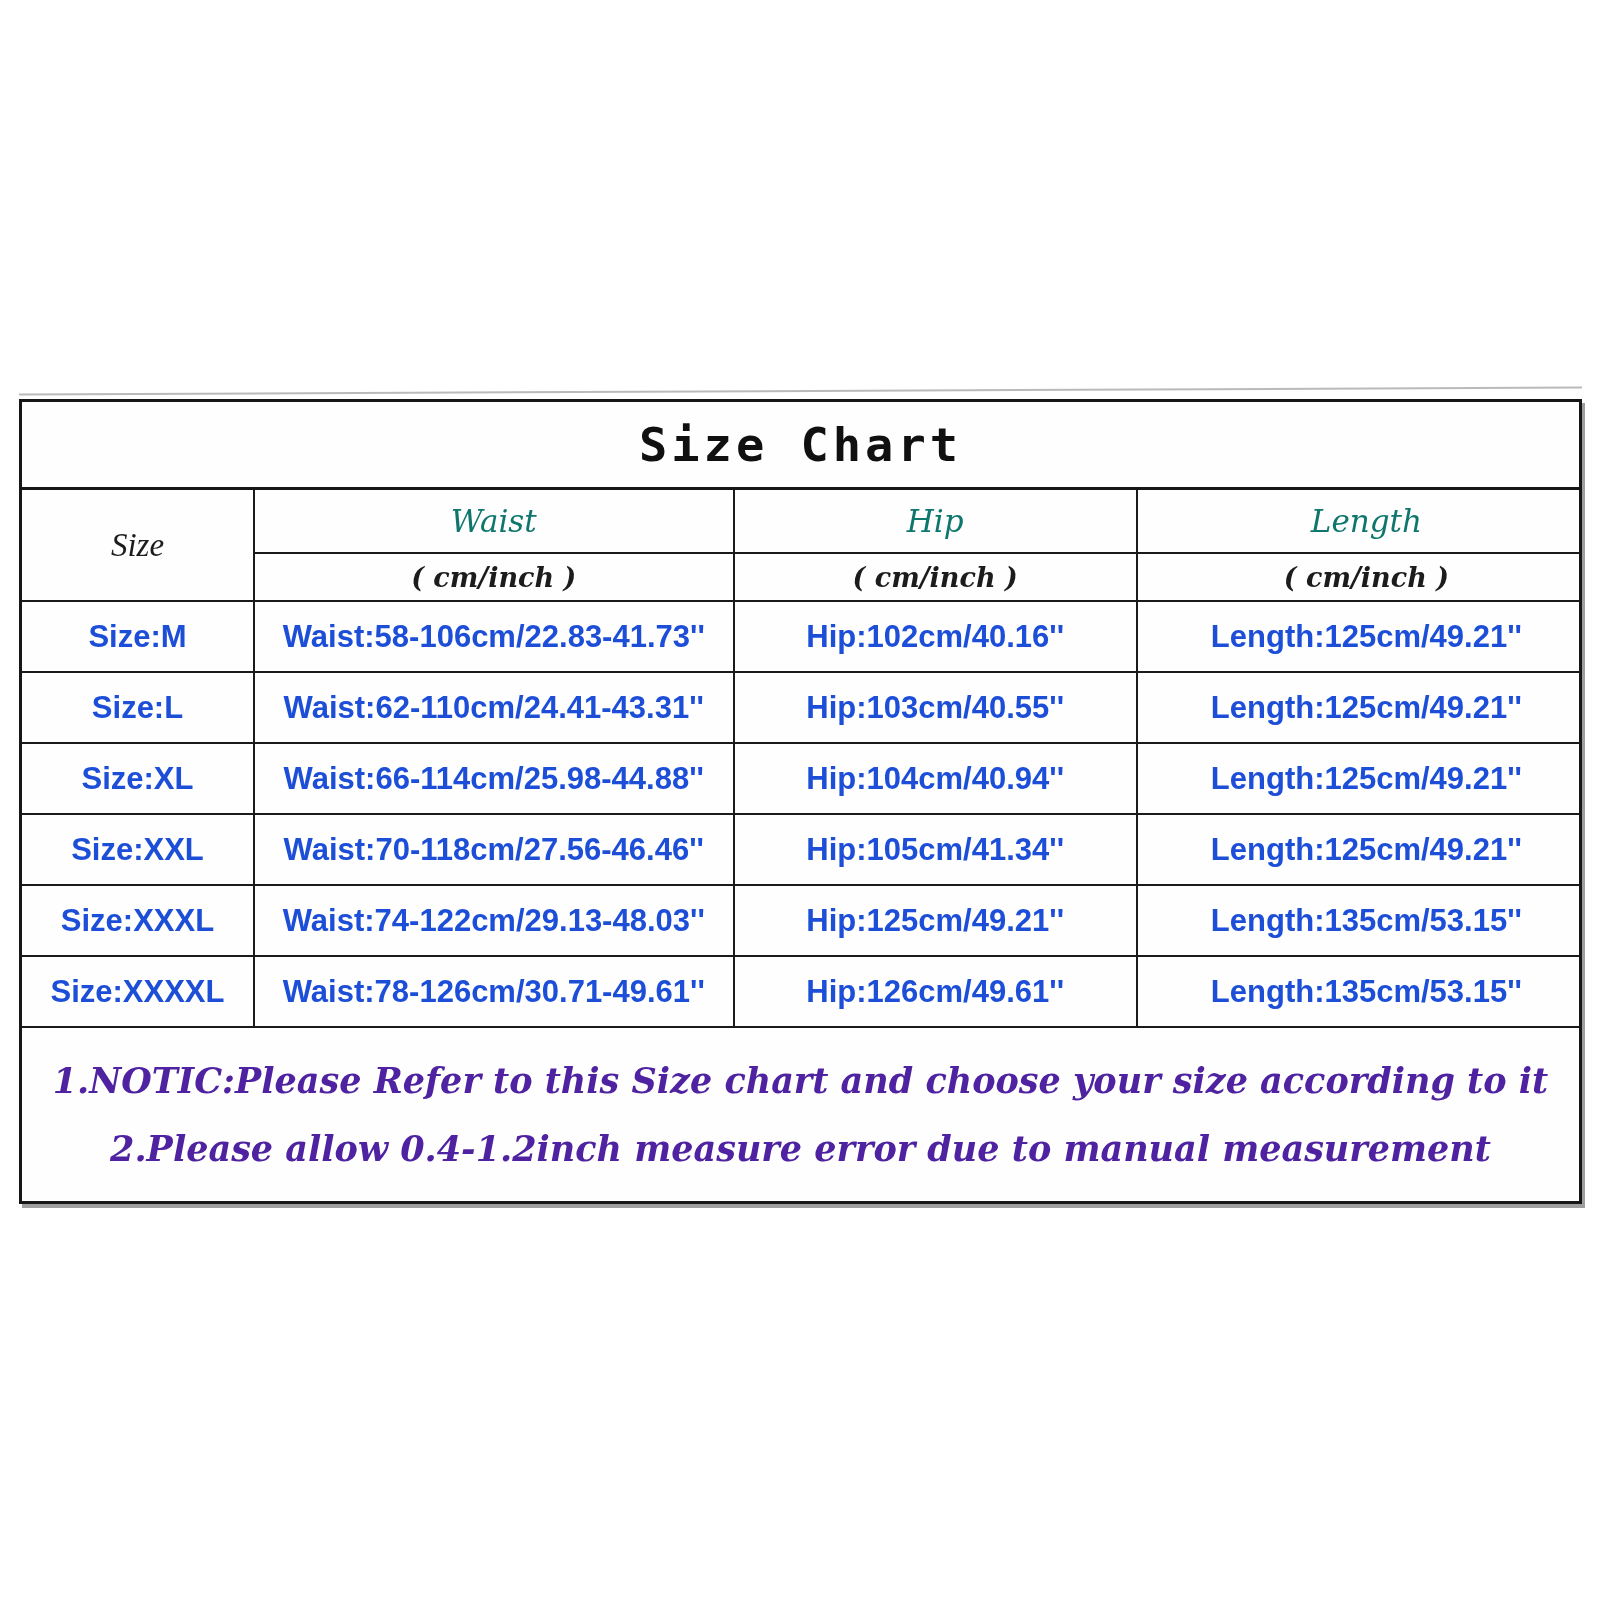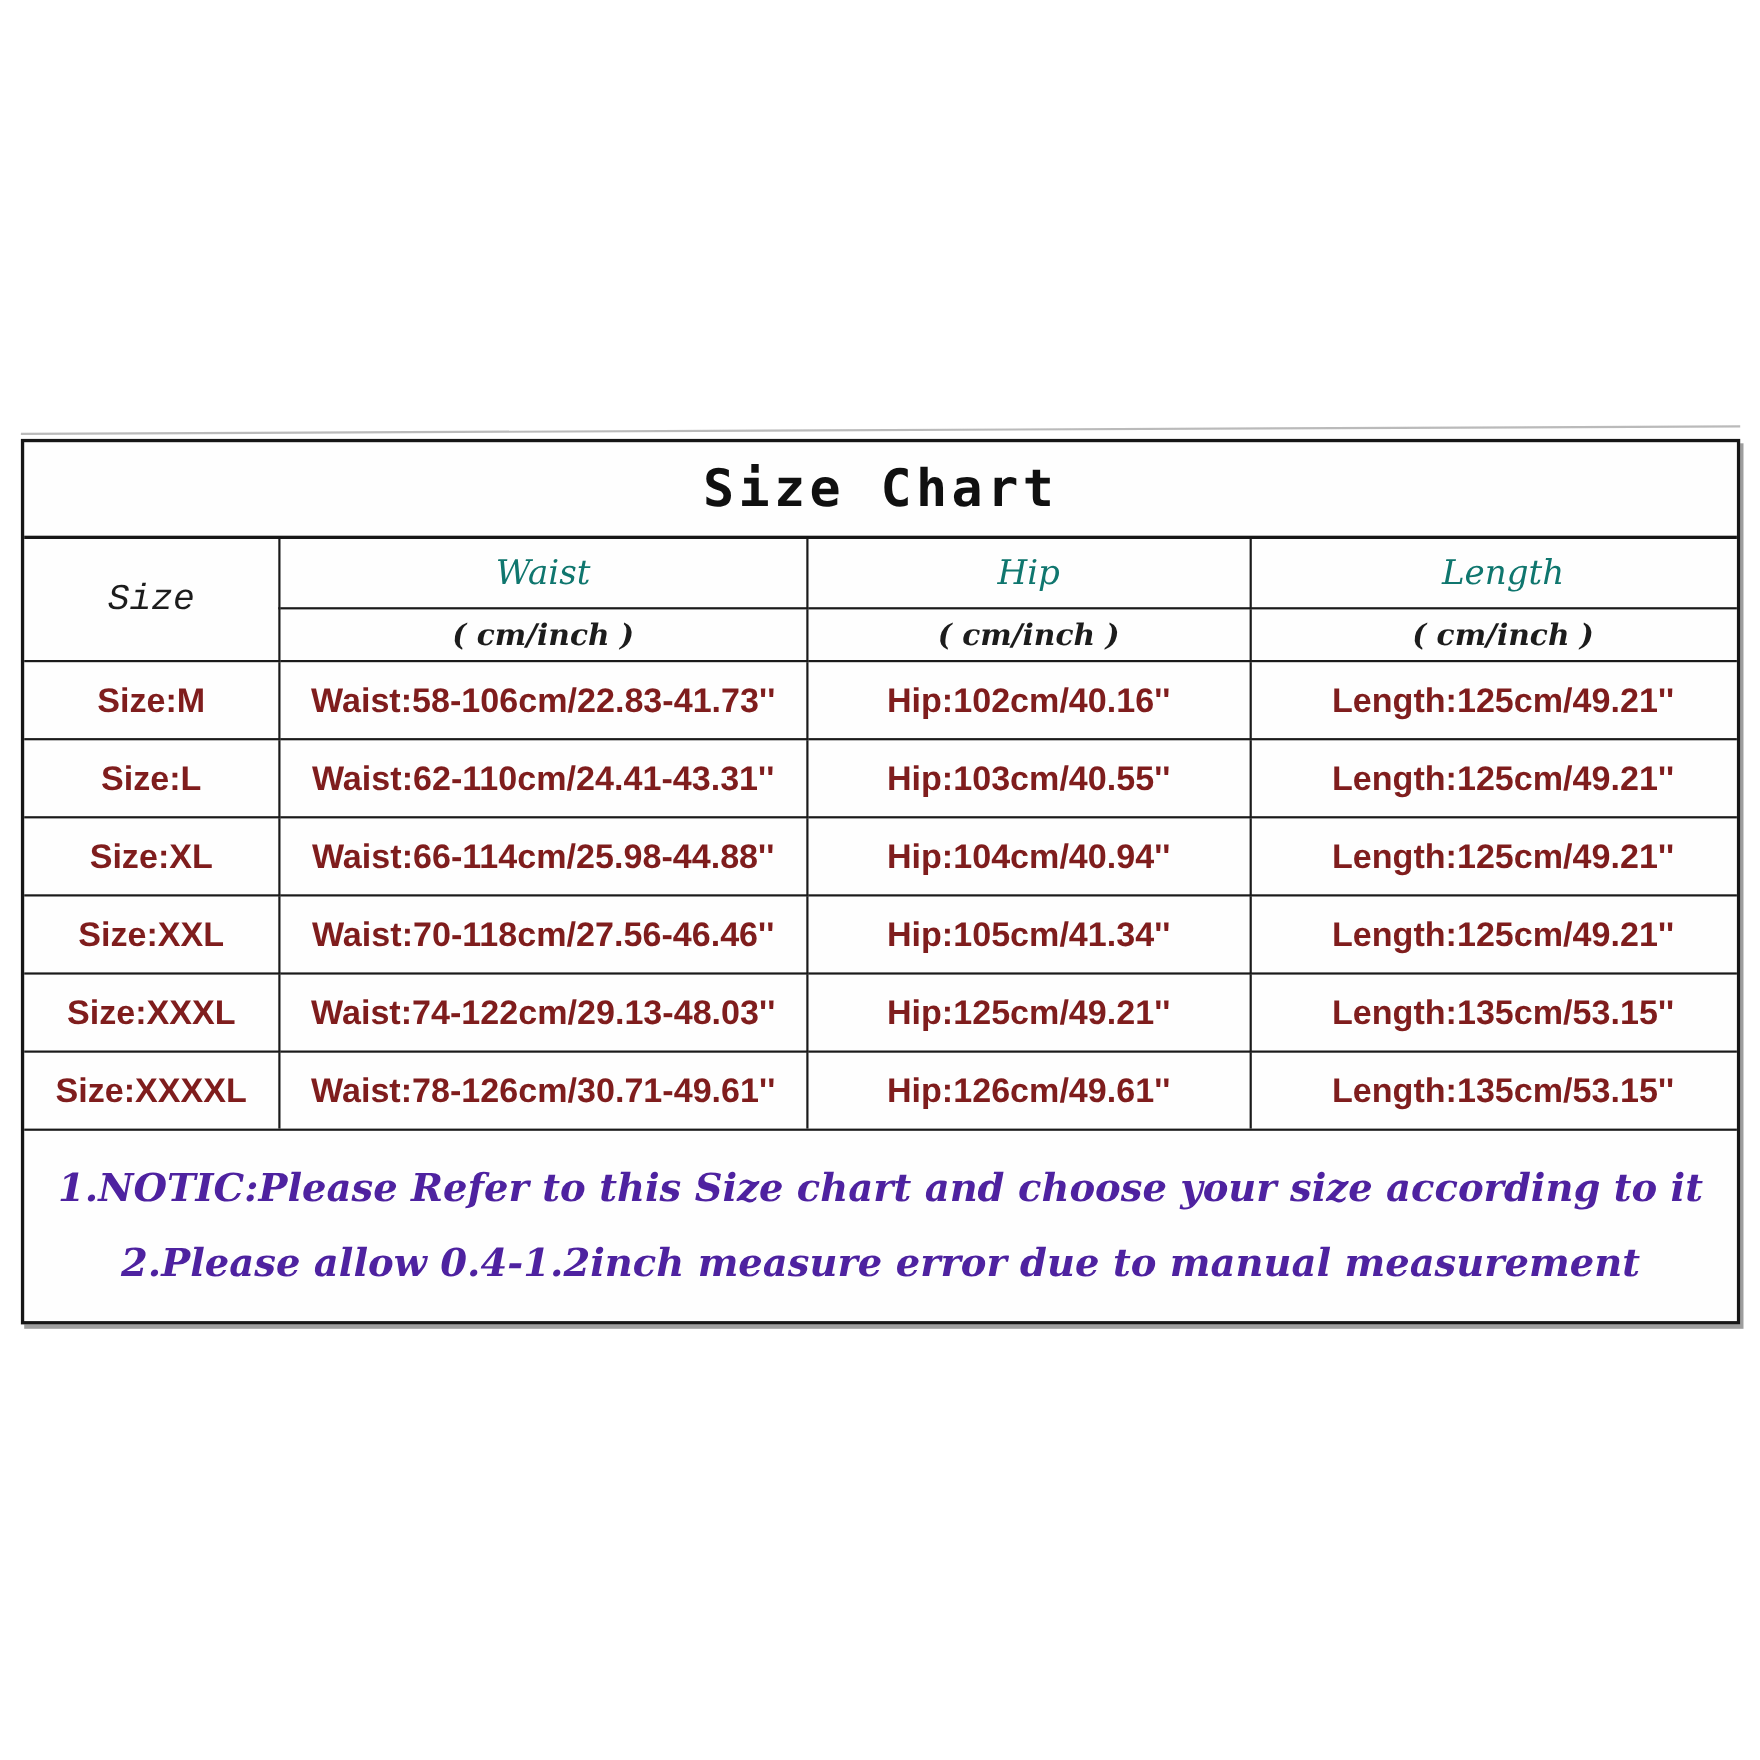--- a/index.html
+++ b/index.html
@@ -69,21 +69,21 @@
   }
   .size-table td:first-child { border-left: none; }
   .size-table td:last-child { border-right: none; padding-left: 16px; }
   .size-table tr.hdr1 td { border-top: none; }
   .size-table tr.data-row:last-child td { border-bottom: none; }
   .col-size   { width: 14.9%; }
   .col-waist  { width: 30.8%; }
   .col-hip    { width: 25.9%; }
   .col-length { width: 28.4%; }
   .hdr-size {
-    font-family: Liberation Mono, monospace;
+    font-family: Liberation Serif, serif;
     font-style: italic;
     font-size: 33px;
     color: #1c1c1c;
   }
   tr.hdr1 td { height: 62px; }
   tr.hdr2 td { height: 46px; margin-left: 11px; }
   .hdr-label {
     font-family: "DejaVu Serif", serif;
     font-style: italic;
     font-size: 31px;
@@ -94,21 +94,21 @@
     font-style: italic;
     font-weight: 600;
     font-size: 27px;
     color: #1c1c1c;
   }
   tr.data-row td { height: 69px; }
   .cell-text {
     font-family: "Liberation Sans", sans-serif;
     font-weight: 700;
     font-size: 31px;
-    color: #7f1d1d;
+    color: #1d4ed8;
     border-radius: 19px;
   }
   .notes {
     flex: 1;
     border-top: 2px solid #1a1a1a;
     display: flex;
     flex-direction: column;
     justify-content: space-evenly;
     align-items: center;
     padding: 6px 24px;

